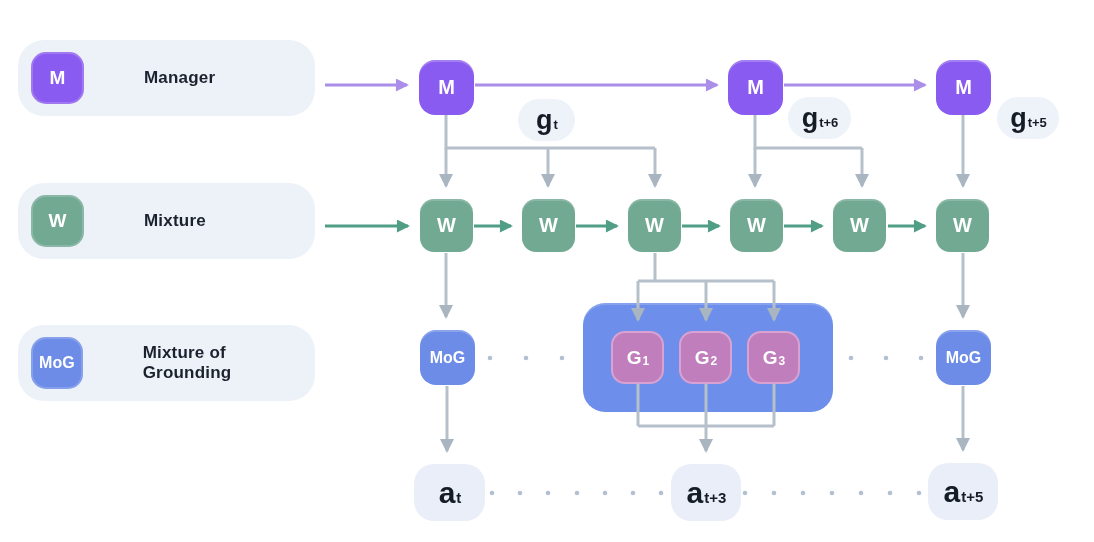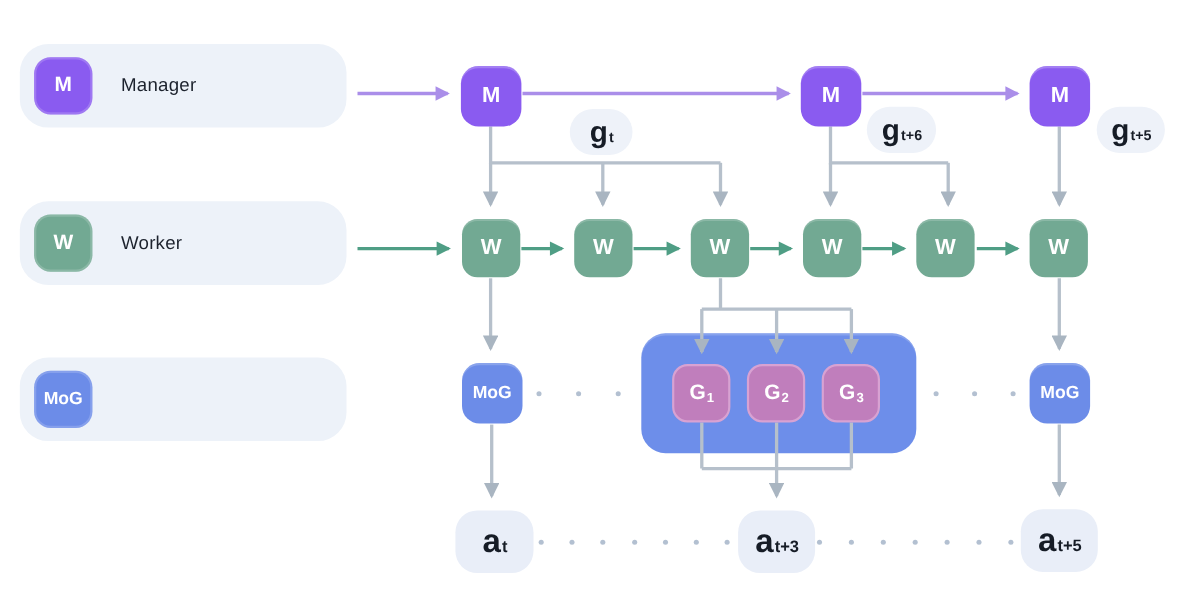--- a/index.html
+++ b/index.html
@@ -17,21 +17,21 @@
     position: absolute; left: 18px; width: 297px; height: 76px;
     background: #edf2f9; border-radius: 26px;
     display: flex; align-items: center; gap: 26px; padding-left: 13px;
   }
   .legend-badge {
     width: 53px; height: 52px; border-radius: 15px;
     display: flex; align-items: center; justify-content: center;
     color: #ffffff; font-weight: bold; font-size: 19px;
     box-shadow: inset 0 0 0 2px rgba(255,255,255,0.18);
   }
-  .legend-label { font-size: 17px; font-weight: 400; color: #1c222d; letter-spacing: 0.2px; }
+  .legend-label { font-size: 17px; font-weight: 700; color: #1c222d; letter-spacing: 0.2px; margin-left: 34px; }
 
   
   .node {
     position: absolute; display: flex; align-items: center; justify-content: center;
     color: #fff; font-weight: bold; z-index: 3;
   }
   .m-node {
     width: 55px; height: 55px; top: 60px; border-radius: 16px;
     background: #8a5bf0; font-size: 20px;
     box-shadow: inset 0 2px 0 rgba(255,255,255,0.22);
@@ -155,24 +155,25 @@
       <circle cx="919" cy="493" r="2.3"></circle>
     </g>
   </svg>
 
   <div class="legend-pill" style="top:40px">
     <div class="legend-badge" style="background:#8a5bf0">M</div>
     <div class="legend-label">Manager</div>
   </div>
   <div class="legend-pill" style="top:183px">
     <div class="legend-badge" style="background:#72a993">W</div>
-    <div class="legend-label">Worker</div>
+    <div class="legend-label">Mixture</div>
   </div>
   <div class="legend-pill" style="top:325px">
     <div class="legend-badge" style="background:#6c8ce8;font-size:16px">MoG</div>
+    <div class="legend-label">Mixture of Grounding</div>
   </div>
 
   <div class="node m-node" style="left:419px">M</div>
   <div class="node m-node" style="left:728px">M</div>
   <div class="node m-node" style="left:936px">M</div>
 
   <div class="tag-pill g-pill" style="left:518px;top:99px;width:57px">
     <span>g</span>
       <sub>t</sub>
   </div>

